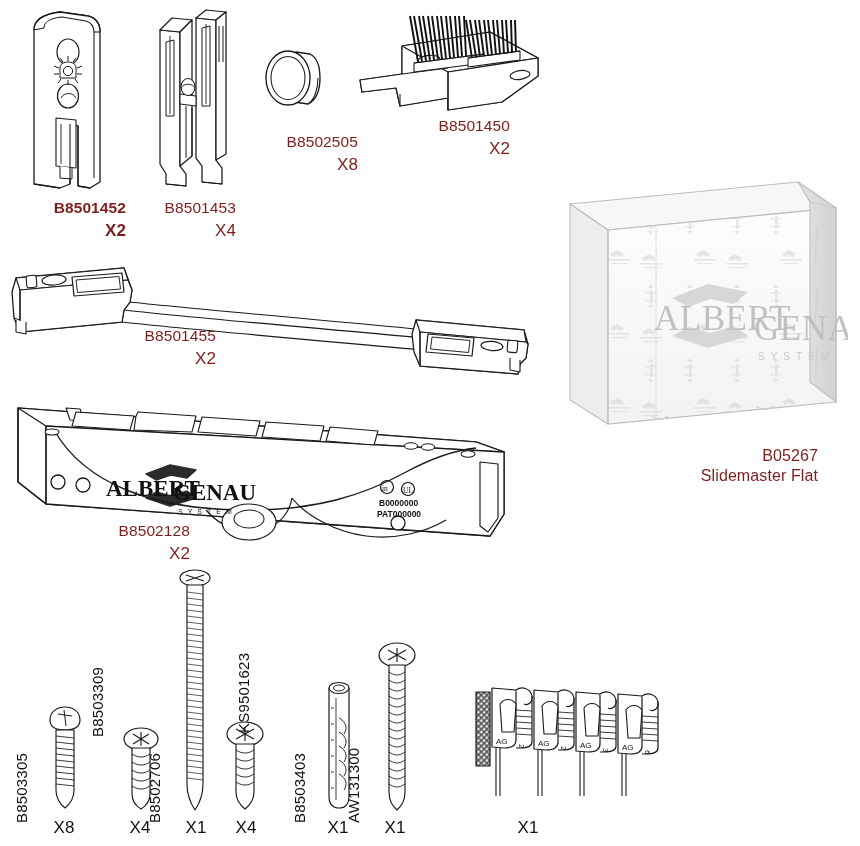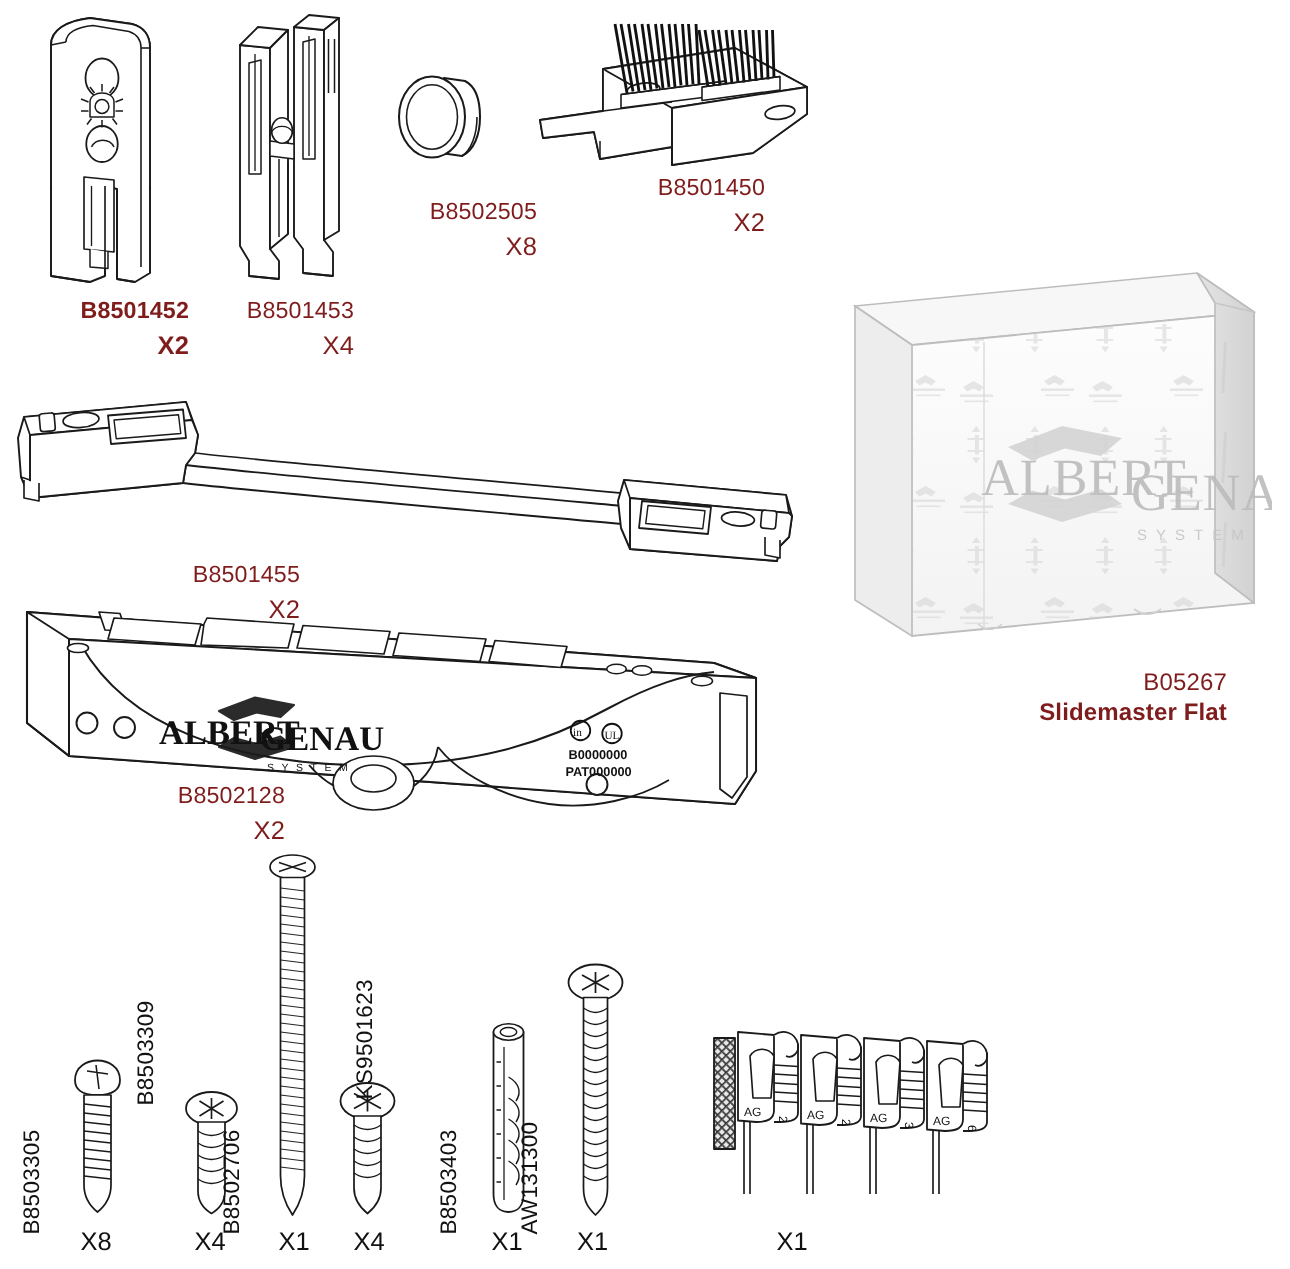--- a/index.html
+++ b/index.html
@@ -22,21 +22,21 @@
     text-align: right;
     font-size: 15.5px;
     line-height: 1.28;
     color: #7f1d1d;
     white-space: nowrap;
     letter-spacing: .1px;
   }
   .cap .pn { display: block; font-size: 15.5px; }
   .cap .qty { display: block; font-size: 17px; margin-top: 2px; }
   .cap.two .pn { font-size: 16px; }
-  .cap.two .sub { display: block; font-size: 16px; font-weight: bold; }
+  .cap.two .sub { display: block; font-size: 16px; }
 
   
   .vlabel {
     position: absolute;
     font-size: 15px;
     color: #111;
     white-space: nowrap;
     transform-origin: left bottom;
     transform: rotate(-90deg);
     letter-spacing: .2px;
@@ -255,21 +255,21 @@
       <path d="M412 62 L520 72 L522 84 L416 74 Z" fill="#fff" stroke-width="1.15"></path>
       <path d="M416 74 L522 84 L524 86 L522 100 L516 106 L514 116 L416 108 Z" fill="#fff" stroke-width="1.2"></path>
       <path d="M416 74 L416 108" stroke-width="1.1"></path>
       <path d="M506 100 L506 112 L516 114 L516 102" fill="#fff" stroke-width="1.1"></path>
       <path d="M424 76 L470 80 L468 98 L422 94 Z" fill="#fff" stroke-width="1.2"></path>
       <path d="M428 79 L466 82.5 L464.5 94.5 L426.5 91 Z" fill="#fff" stroke-width="0.95"></path>
       <ellipse cx="488" cy="88" rx="11" ry="4.6" fill="#fff" stroke-width="1.15" transform="rotate(5 488 88)"></ellipse>
       <rect x="504" y="82" width="10" height="12" rx="2" fill="#fff" stroke-width="1.1" transform="rotate(5 504 82)"></rect>
     </svg>
   </div>
-  <div class="cap" style="left:60px; top:326px; width:140px;margin-top:48px;">
+  <div class="cap" style="left:76px; top:326px; width:140px;">
     <span class="pn">B8501455</span>
     <span class="qty">X2</span>
   </div>
 
   <div class="part" style="left:6px; top:386px; width:512px; height:180px;">
     <svg class="art" width="512" height="180" viewBox="0 0 512 180" fill="none" stroke="#1a1a1a" stroke-width="1.4" stroke-linejoin="round">
       <path d="M12 22 L470 56 L498 66 L498 128 L484 150 L40 118 L12 96 Z" fill="#fff"></path>
       <path d="M12 22 L470 56 L498 66 L40 40 Z" fill="#fff" stroke-width="1.25"></path>
       <path d="M40 40 L498 66 L498 128 L484 150 L40 118 Z" fill="#fff" stroke-width="1.3"></path>
       <path d="M40 40 L40 118" stroke-width="1.2"></path>

